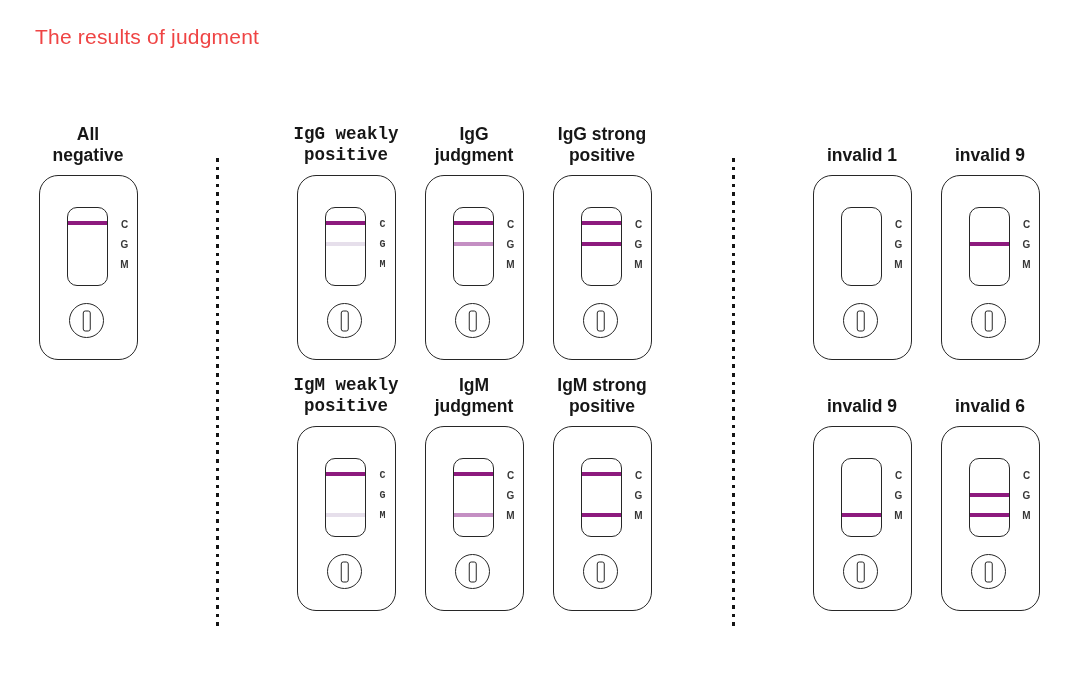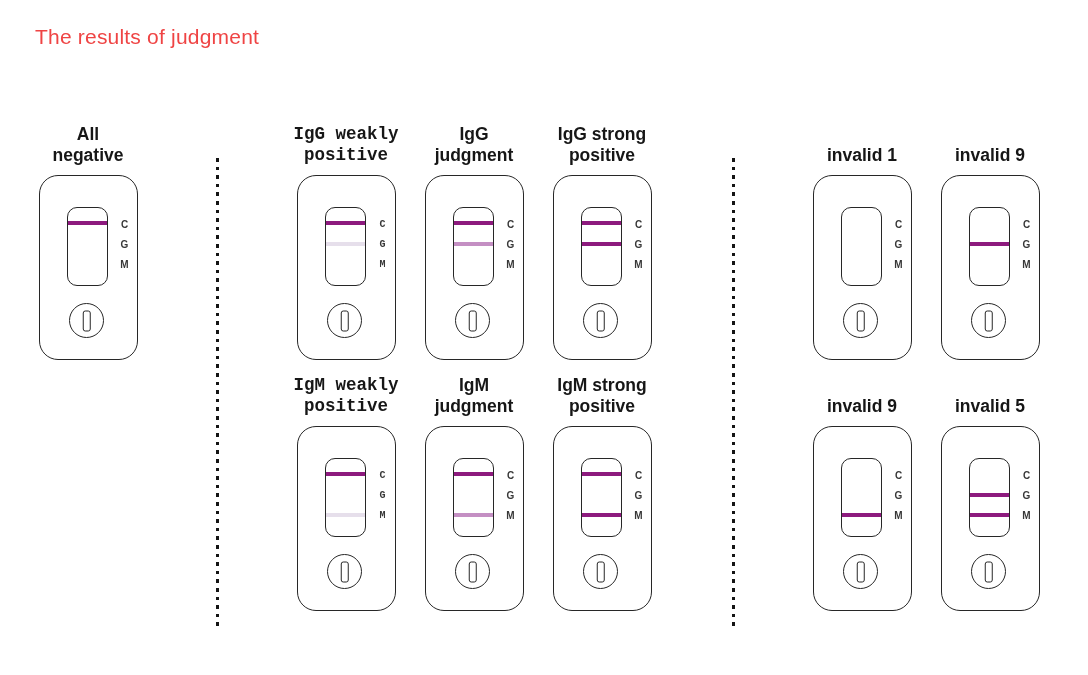--- a/index.html
+++ b/index.html
@@ -237,21 +237,21 @@
       <span class="marker mc">C</span>
       <span class="marker mg">G</span>
       <span class="marker mm">M</span>
       <div class="well">
           <div class="slot"></div>
         </div>
     </div>
   </div>
 
   <div class="block r2 cf">
-    <div class="clabel">invalid 5</div>
+    <div class="clabel">invalid 6</div>
     <div class="cassette">
       <div class="window">
         <div class="line lc" style="background: transparent;"></div>
         <div class="line lg" style="background: rgb(141, 26, 126);"></div>
         <div class="line lm" style="background: rgb(141, 26, 126);"></div>
       </div>
       <span class="marker mc">C</span>
       <span class="marker mg">G</span>
       <span class="marker mm">M</span>
       <div class="well">

